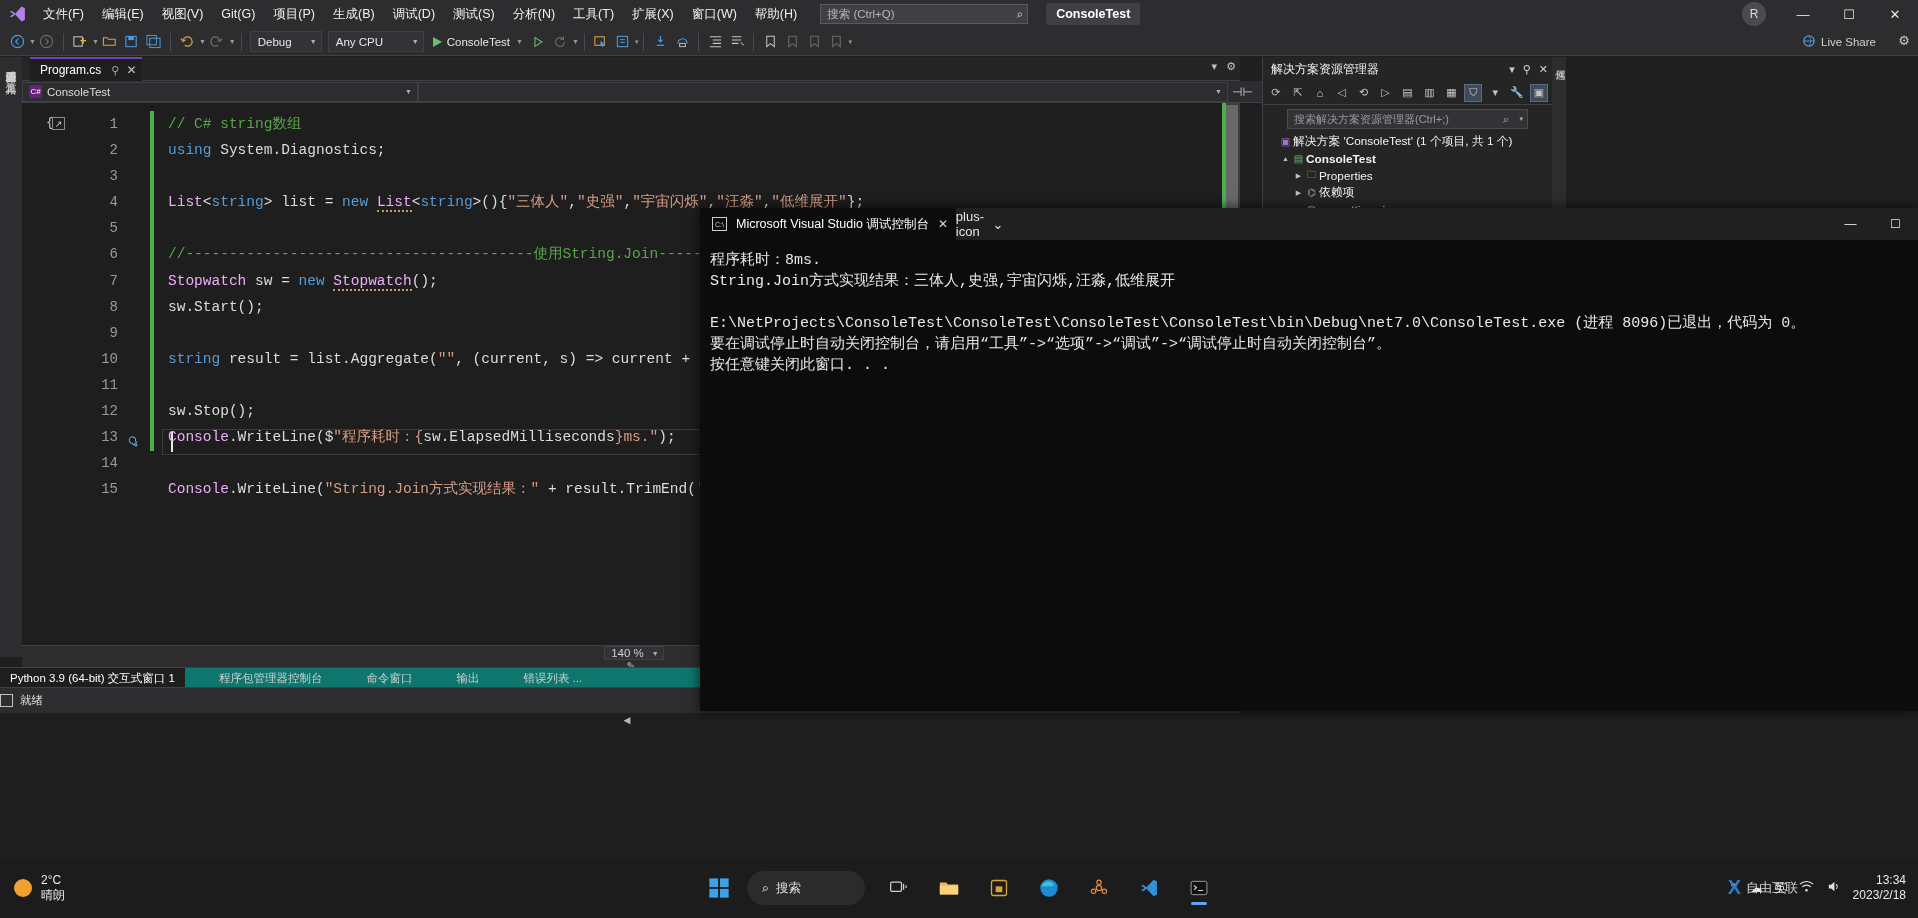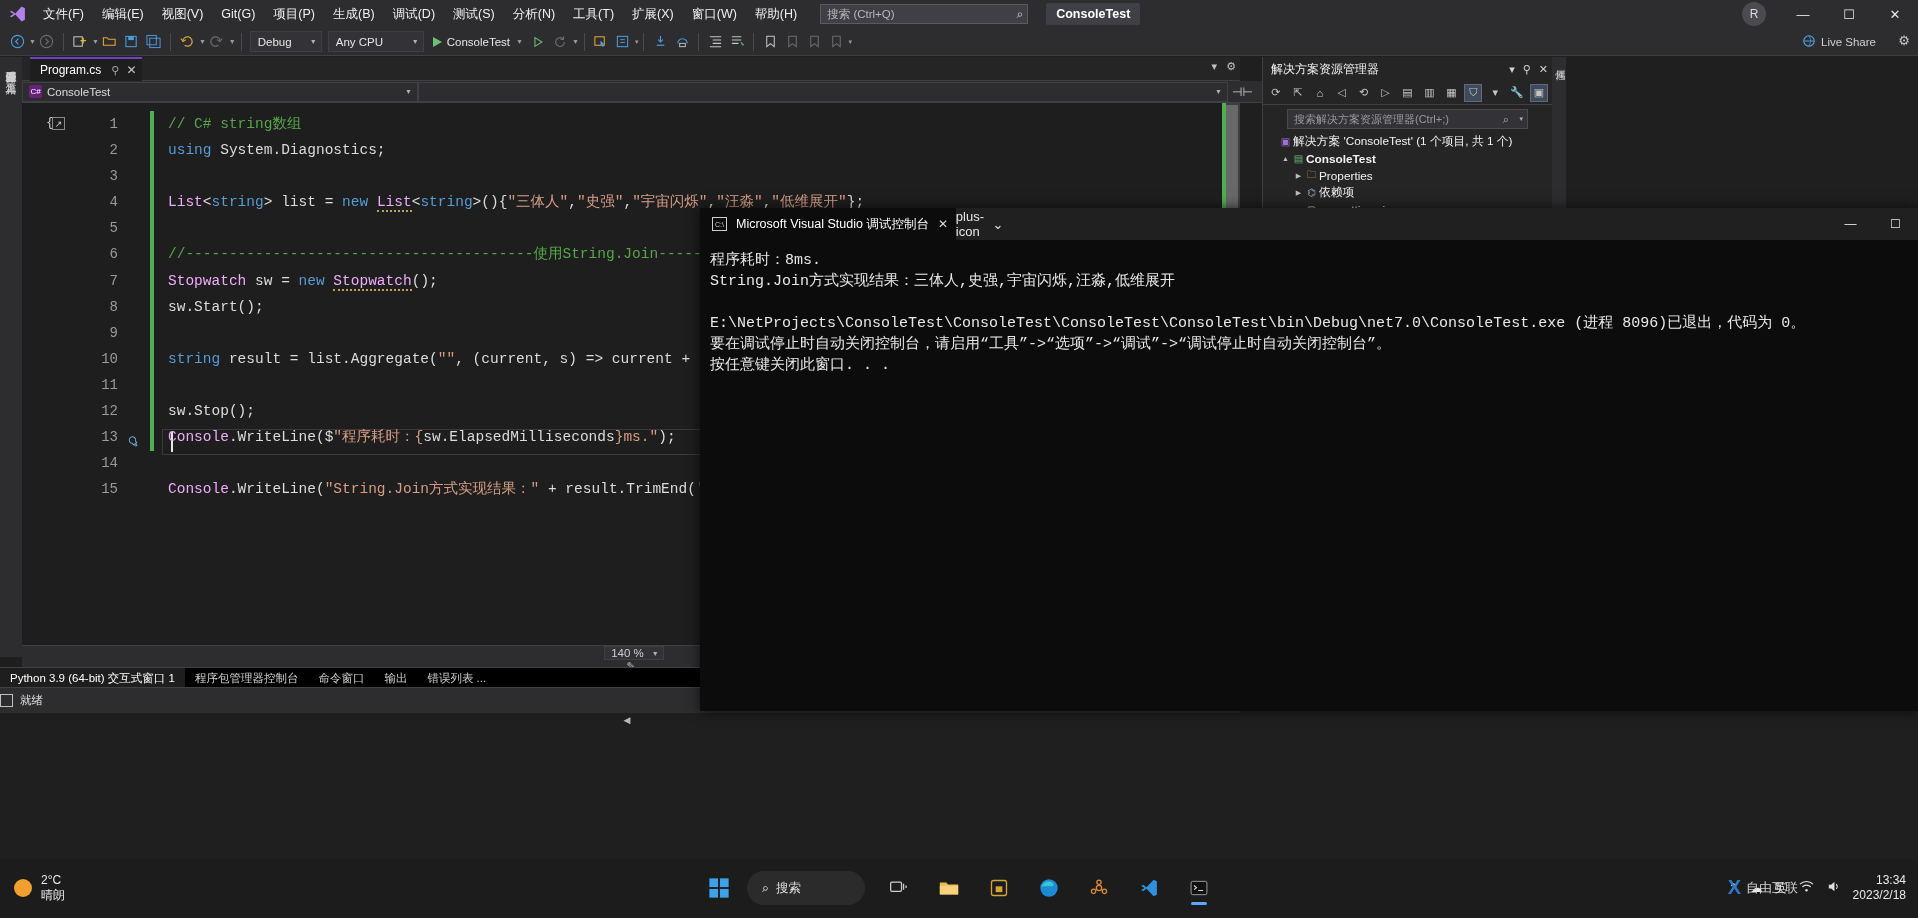--- a/index.html
+++ b/index.html
@@ -203,22 +203,22 @@
     height: 18px; min-width: 56px; background: #333337; border: 1px solid #3f3f46;
     display: flex; align-items: center; padding: 0 4px 0 6px; margin-left: 6px; position: relative;
   }
   #zoom-combo .cb-caret { margin-left: 8px; font-size: 7px; color: #b0b0b0; }
   .st-sep { width: 1px; height: 14px; background: #4a4a4f; margin: 0 8px; }
   .check-ok { color: #4caf50; font-size: 11px; margin-right: 4px; }
 
   
   #bottom-tabs {
     position: absolute; left: 0; top: 667px; width: 1240px; height: 20px;
-    background: #000000; display: flex; align-items: center;
-    font-size: 11.5px; color: #cfcfcf; border-top: 1px solid #3f3f46;
+    background: #0f766e; display: flex; align-items: center;
+    font-size: 11.5px; color: #cfcfcf; border-top: 1px solid #3f3f46; gap: 24px;
   }
   .btab { padding: 0 10px; height: 20px; line-height: 20px; white-space: nowrap; }
   .btab.active { background: #1e1e1e; color: #fff; }
 
   
   #vs-status {
     position: absolute; left: 0; top: 687px; width: 1240px; height: 26px;
     background: #2d2d30; display: flex; align-items: center; 
     font-size: 11.5px; color: #e0e0e0; border-top: 1px solid #3f3f46;
   }

